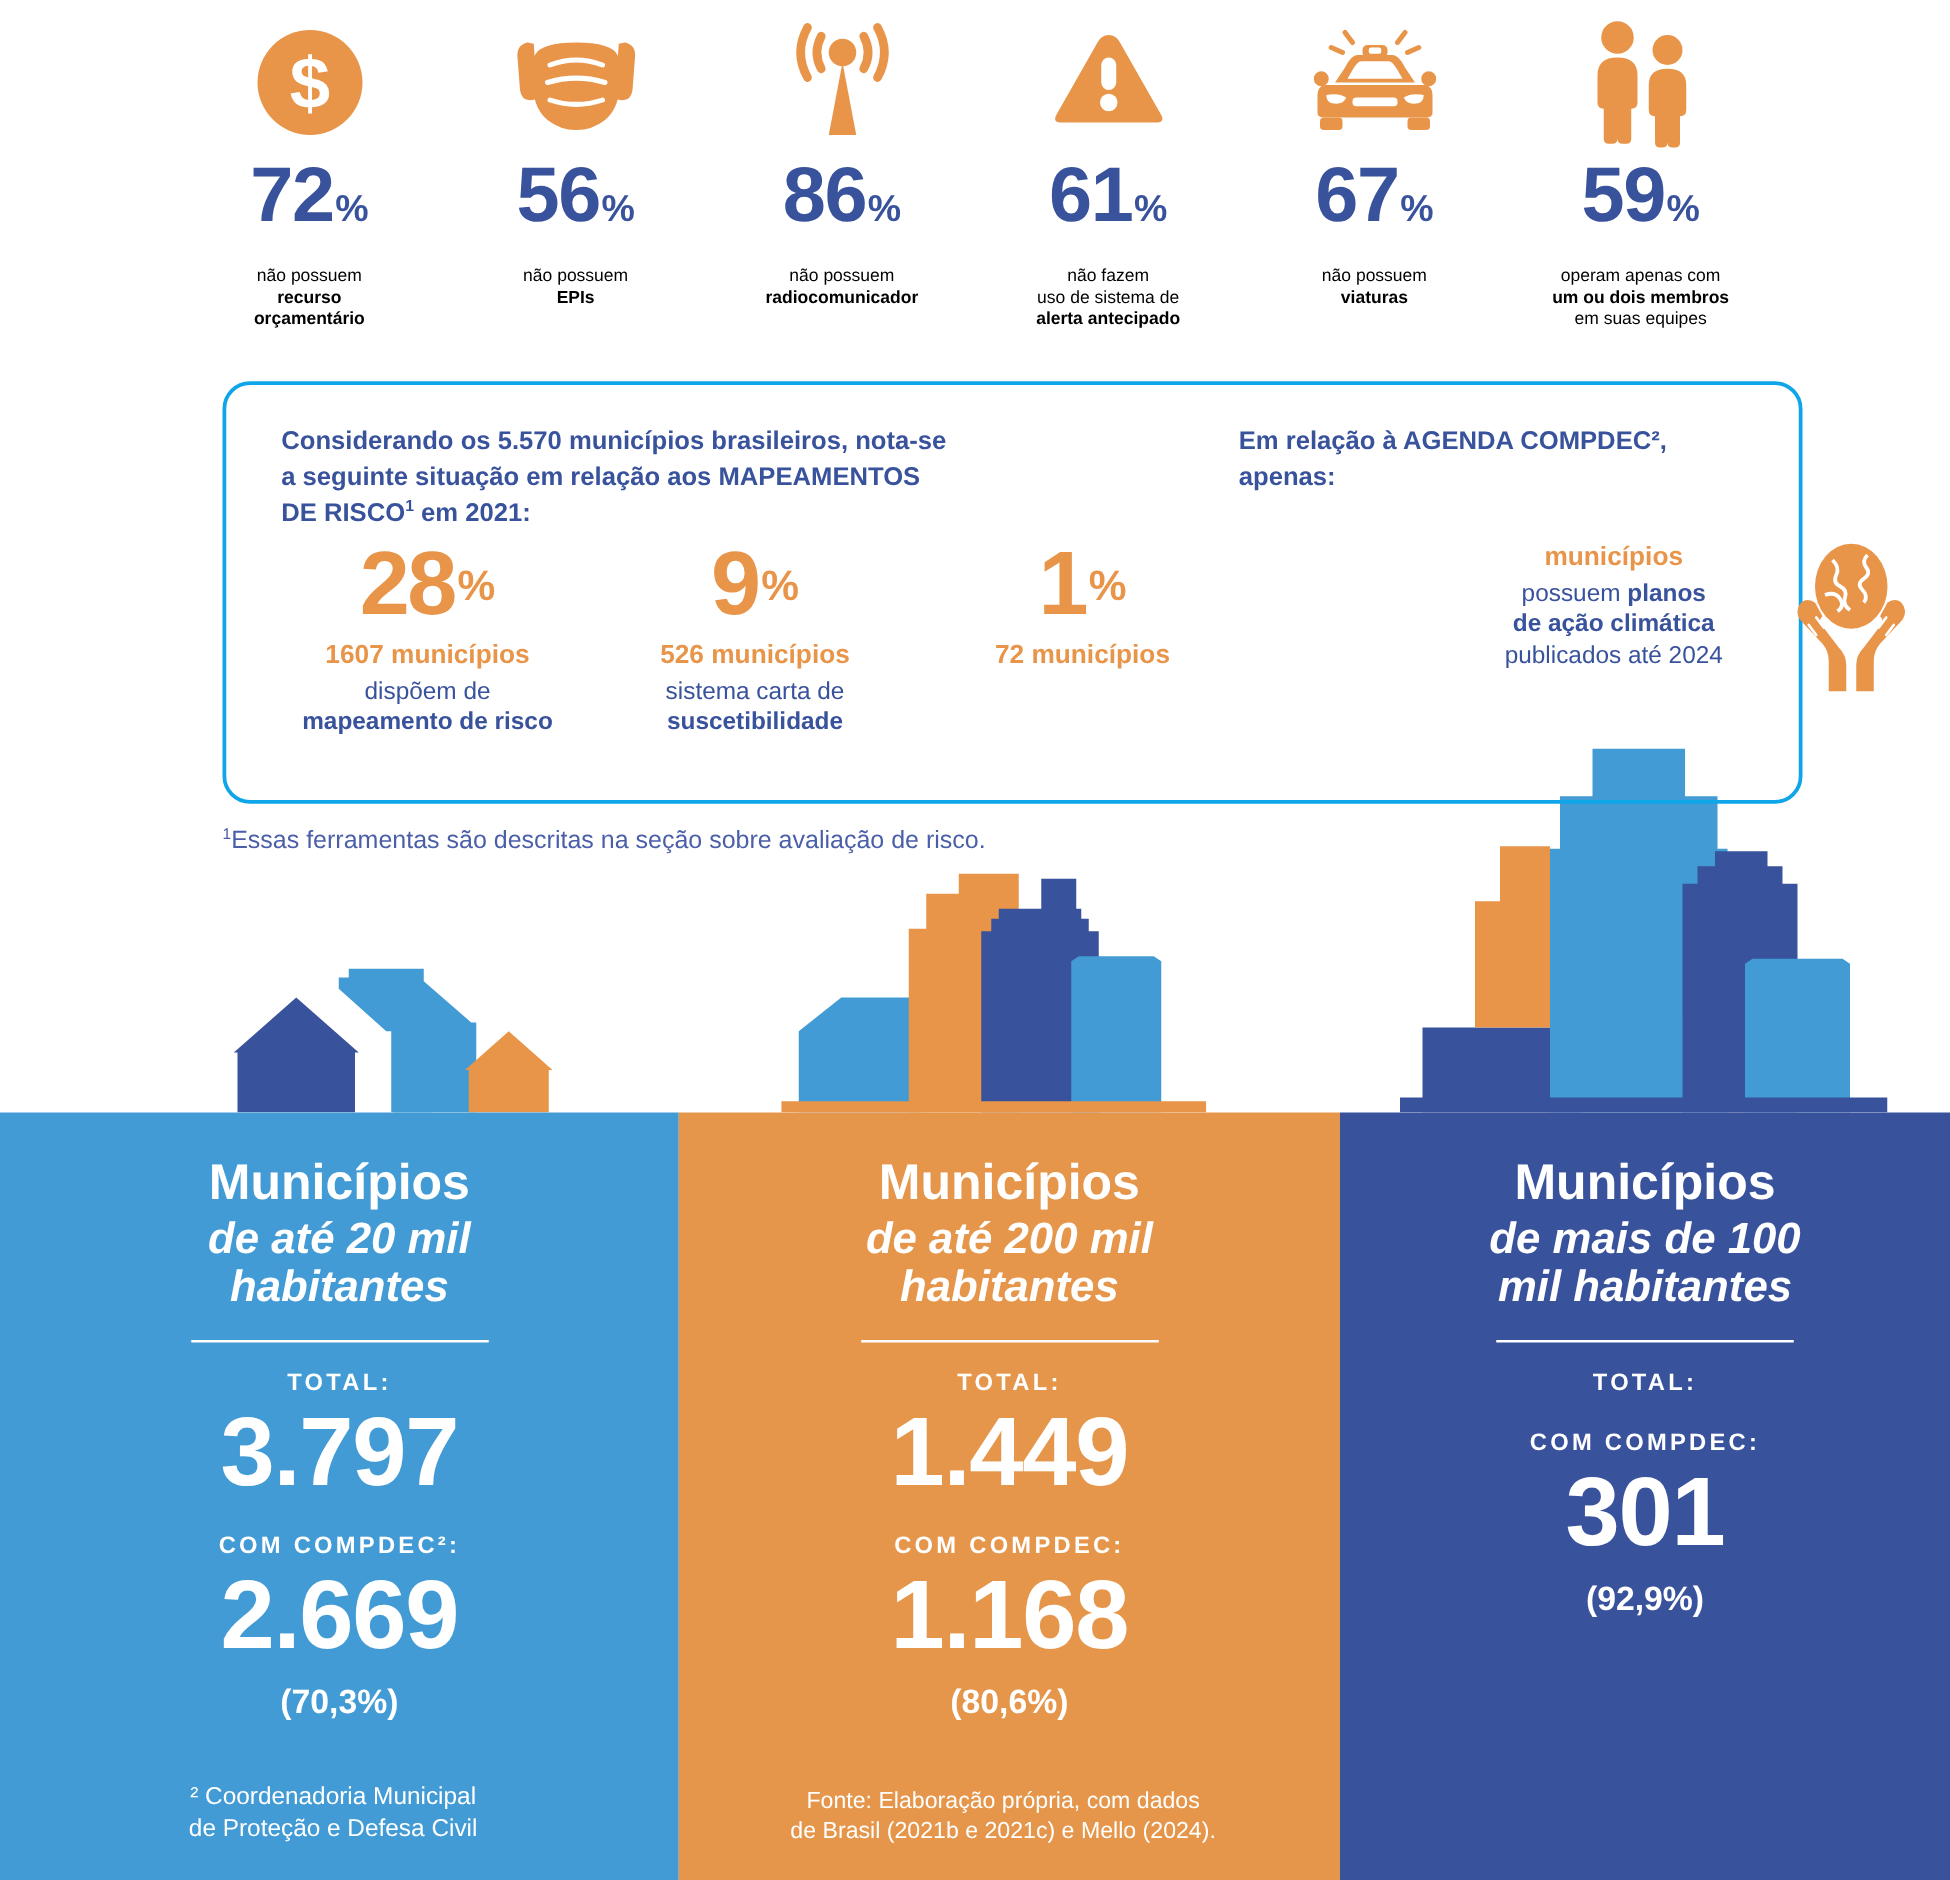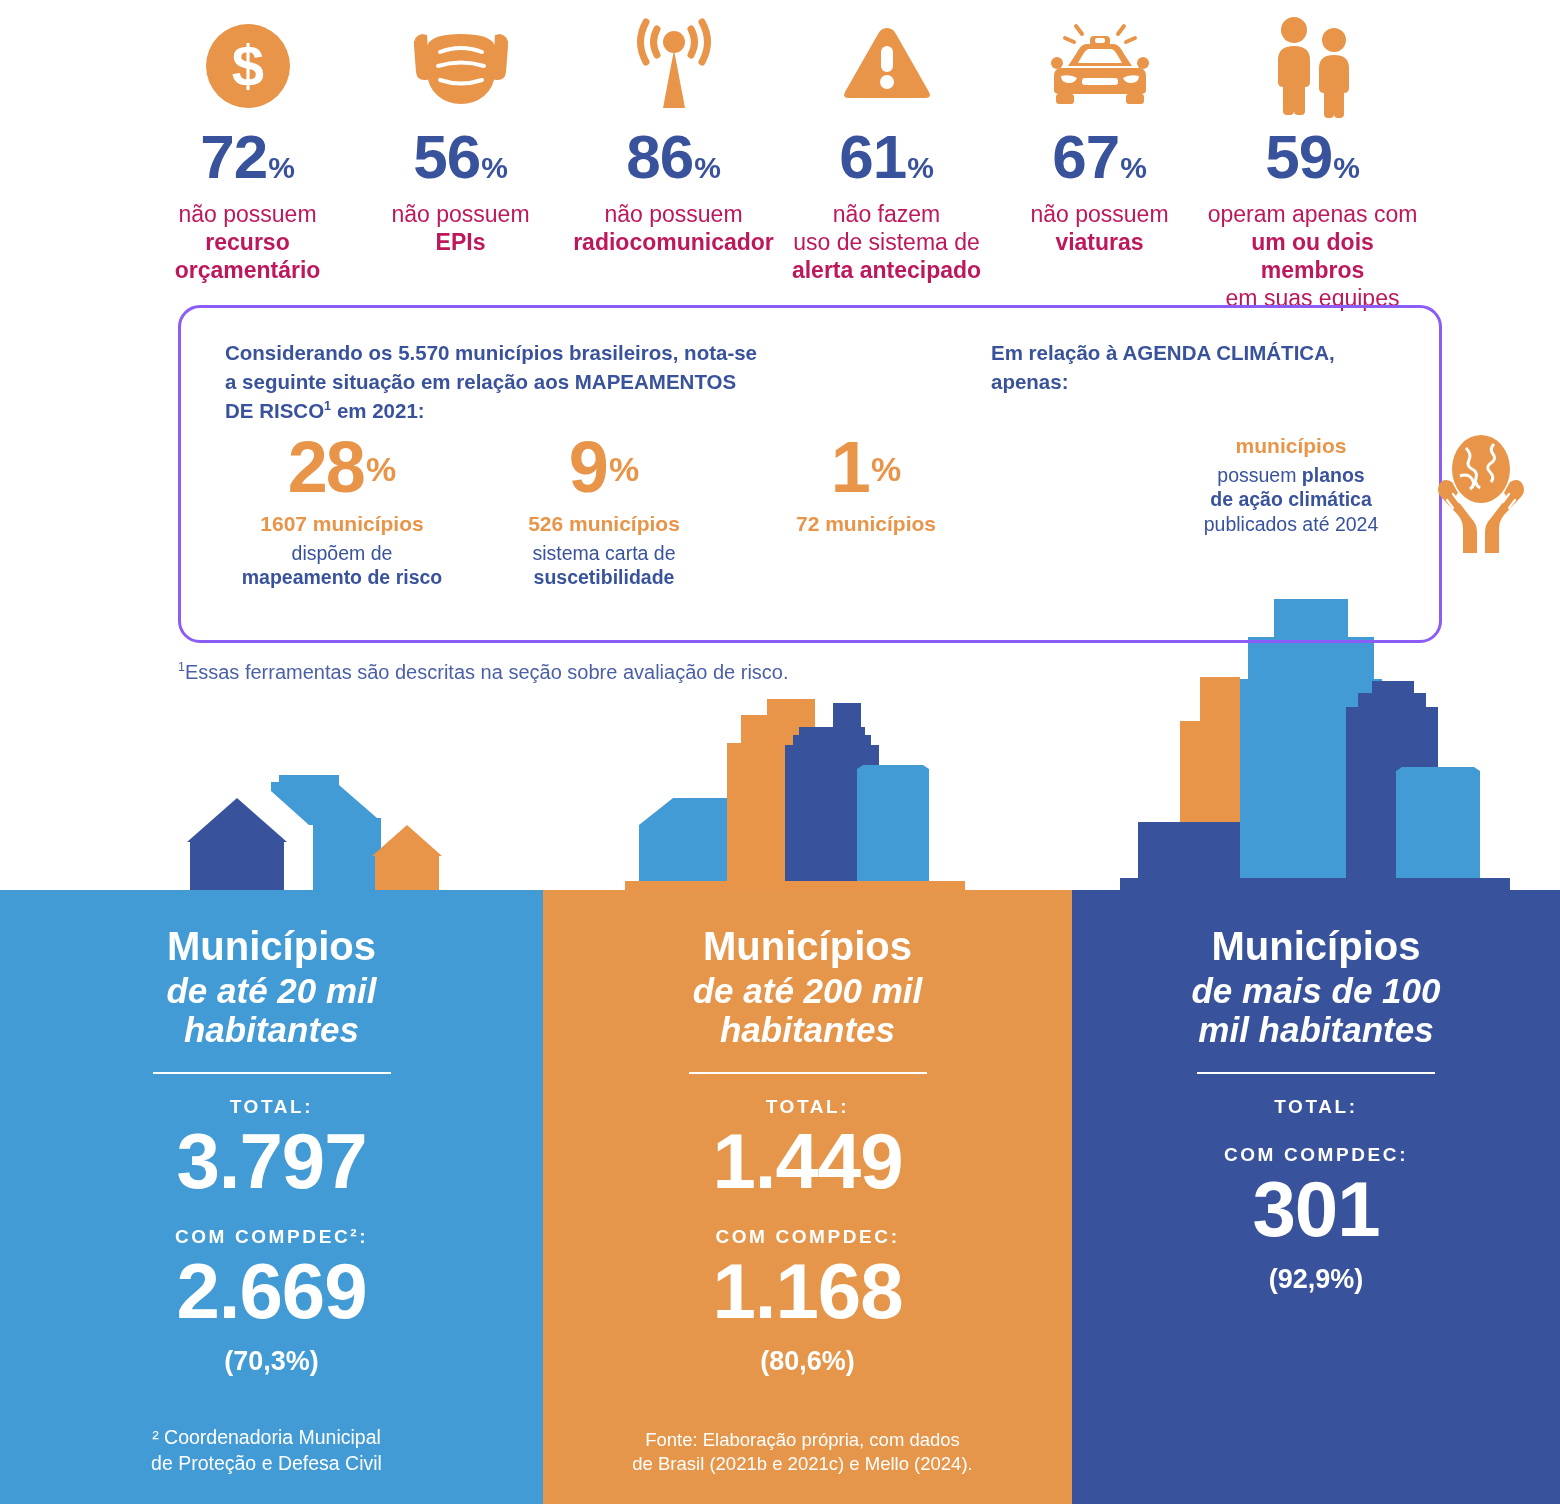--- a/index.html
+++ b/index.html
@@ -53,35 +53,35 @@
     font-size: 62px;
     font-weight: bold;
     letter-spacing: -1px;
   }
   .stat-pct {
     font-size: 30px;
     font-weight: bold;
     margin-left: 1px;
   }
   .stat-desc {
-    margin-top: 12px;
-    font-size: 23px;
+    margin-top: 24px;
+    font-size: 14px;
     line-height: 1.22;
-    color: #be185d;
+    color: #000000;
   }
   .stat-desc b { font-weight: bold; }
 
   
   .info-box {
     position: absolute;
     left: 178px;
     top: 305px;
     width: 1264px;
     height: 338px;
-    border: 3px solid #8b5cf6;
+    border: 3px solid #0ea5e9;
     border-radius: 22px;
     box-sizing: border-box;
     background: transparent;
   }
   .info-head-left {
     position: absolute;
     left: 44px;
     top: 30px;
     width: 600px;
     font-size: 20.5px;
@@ -429,21 +429,21 @@
 
 <div class="info-box">
 
   <div class="info-head-left">
     <span>Considerando os 5.570 municípios brasileiros, nota-se</span><br>
     <span>a seguinte situação em relação aos MAPEAMENTOS</span><br>
     <span>DE RISCO</span><span class="sup">1</span><span> em 2021:</span>
   </div>
 
   <div class="info-head-right">
-    <span>Em relação à AGENDA CLIMÁTICA,</span><br>
+    <span>Em relação à AGENDA COMPDEC²,</span><br>
     <span class="line2">apenas:</span>
   </div>
 
   <div class="mini-stats">
     <div class="mini">
       <div class="mini-val">
         <span class="mini-num">28</span>
         <span class="mini-pct">%</span>
       </div>
       <div class="mini-count">1607 municípios</div>

